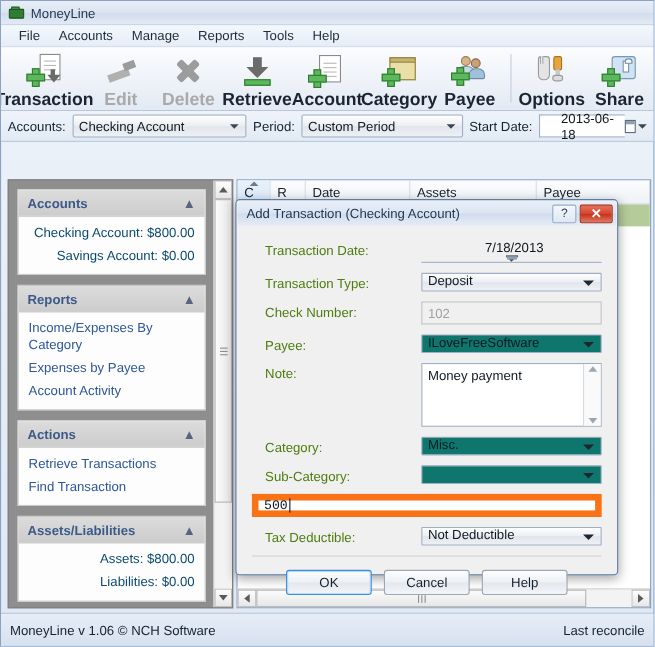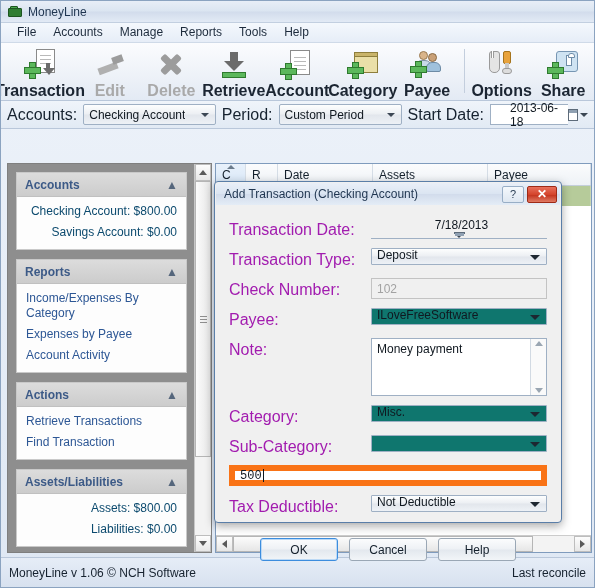--- a/index.html
+++ b/index.html
@@ -101,21 +101,21 @@
   
   .filters {
     height: 28px;
     display: flex; align-items: center;
     padding: 0 6px;
     background: linear-gradient(180deg,#eff4fa 0%,#e2eaf4 100%);
     border-bottom: 1px solid #b9c7da;
     gap: 6px;
     overflow: hidden;
   }
-  .flabel { font-size:16px; color:#16222f; white-space:nowrap; }
+  .flabel { font-size:12px; color:#16222f; white-space:nowrap; }
   .combo {
     height: 21px; background: linear-gradient(180deg,#fdfefe 0%,#eceff3 48%,#e2e6ec 52%,#edf1f6 100%);
     border:1px solid #9fb0c4; border-radius:2px;
     display:flex; align-items:center; position:relative;
     padding: 0 20px 0 5px; font-size:12px; color:#101820;
     cursor:default; white-space:nowrap;
   }
   .combo .cv { overflow:hidden; }
   .caret {
     position:absolute; right:6px; top:50%; margin-top:-2px;
@@ -258,21 +258,21 @@
     display:flex;align-items:center;justify-content:center;
     font-size:11px;color:#2b3e55;
   }
   .tb-sq.close {
     width:30px;
     background:linear-gradient(180deg,#e8705c 0%,#d4442c 50%,#c3301a 51%,#e07a63 100%);
     border:1px solid #9e2a16; color:#fff; font-size:12px; font-weight:bold;
   }
   .dlg-body { padding:12px 14px 0 14px; }
   .frow { display:flex; align-items:flex-start; margin-bottom:9px; }
-  .flbl { width:142px; font-size:16px; color:#a21caf; padding-top:3px; }
+  .flbl { width:142px; font-size:12px; color:#4d7c0f; padding-top:3px;margin-left:12px; }
   .fctl { flex:1; }
   .d-text {
     height:21px; background:#fff; border:1px solid #9fb0c4;
     display:flex;align-items:center;padding:0 5px;font-size:12px;color:#101820;
     position:relative;
   }
   .d-text.disabled { background:#f0f0f0; color:#a2a2a2; border:1px solid #c3c3c3; }
   .d-text.focus { border:6px solid #f97316;font-family:Liberation Mono, monospace; }
   .d-date { border:none; background:transparent; padding:0; display:flex; align-items:center; border-bottom:1px solid #9fb0c4; height:21px; position:relative;flex-direction:column; }
   .d-date .v { flex:1; font-size:12px; color:#101820; padding-left:5px; }

